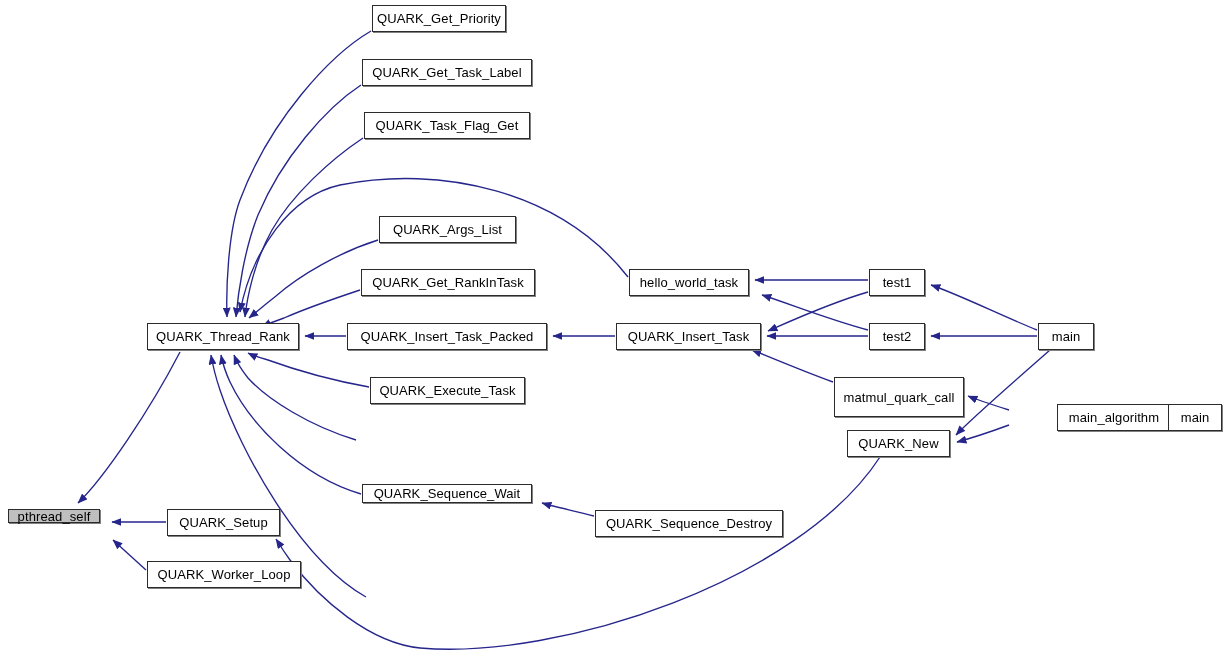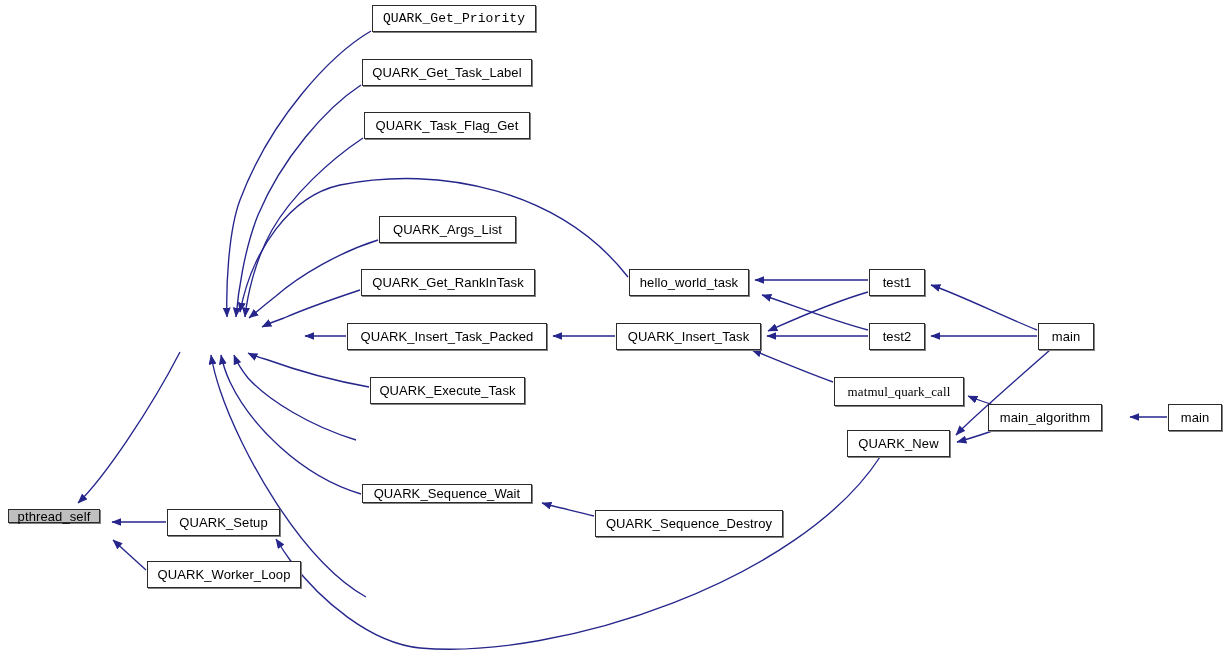--- a/index.html
+++ b/index.html
@@ -78,21 +78,24 @@
 
 <div class="node highlight" style="left: 8px; top: 509px; width: 92px; height: 14px;">
       <span>pthread_self</span>
     </div>
     <div class="node" style="left: 167px; top: 509px; width: 113px; height: 27px;">
       <span>QUARK_Setup</span>
     </div>
     <div class="node" style="left: 147px; top: 561px; width: 154px; height: 27px;">
       <span>QUARK_Worker_Loop</span>
     </div>
-    <div class="node" style="left: 372px; top: 5px; width: 164px; height: 27px; font-family: Liberation Mono, monospace;">
+    <div class="node" style="left: 147px; top: 323px; width: 152px; height: 27px;">
+      <span>QUARK_Thread_Rank</span>
+    </div>
+    <div class="node" style="left: 372px; top: 5px; width: 134px; height: 27px;">
       <span>QUARK_Get_Priority</span>
     </div>
     <div class="node" style="left: 362px; top: 59px; width: 170px; height: 27px;">
       <span>QUARK_Get_Task_Label</span>
     </div>
     <div class="node" style="left: 364px; top: 112px; width: 166px; height: 27px;">
       <span>QUARK_Task_Flag_Get</span>
     </div>
     <div class="node" style="left: 379px; top: 216px; width: 137px; height: 27px;">
       <span>QUARK_Args_List</span>
@@ -111,34 +114,34 @@
     </div>
     <div class="node" style="left: 595px; top: 510px; width: 188px; height: 27px;">
       <span>QUARK_Sequence_Destroy</span>
     </div>
     <div class="node" style="left: 629px; top: 269px; width: 120px; height: 27px;">
       <span>hello_world_task</span>
     </div>
     <div class="node" style="left: 616px; top: 323px; width: 145px; height: 27px;">
       <span>QUARK_Insert_Task</span>
     </div>
-    <div class="node" style="left: 834px; top: 377px; width: 130px; height: 29px; font-family: Liberation Serif, serif;">
+    <div class="node" style="left: 834px; top: 377px; width: 130px; height: 40px;">
       <span>matmul_quark_call</span>
     </div>
     <div class="node" style="left: 847px; top: 430px; width: 103px; height: 27px;">
       <span>QUARK_New</span>
     </div>
     <div class="node" style="left: 869px; top: 269px; width: 56px; height: 27px;">
       <span>test1</span>
     </div>
     <div class="node" style="left: 869px; top: 323px; width: 56px; height: 27px;">
       <span>test2</span>
     </div>
     <div class="node" style="left: 1038px; top: 323px; width: 56px; height: 27px;">
       <span>main</span>
     </div>
-    <div class="node" style="left: 988px; top: 404px; width: 114px; height: 27px;">
+    <div class="node" style="left: 1057px; top: 404px; width: 114px; height: 27px;">
       <span>main_algorithm</span>
     </div>
     <div class="node" style="left: 1168px; top: 404px; width: 54px; height: 27px;">
       <span>main</span>
     </div>
   </div>
 
 </body></html>

